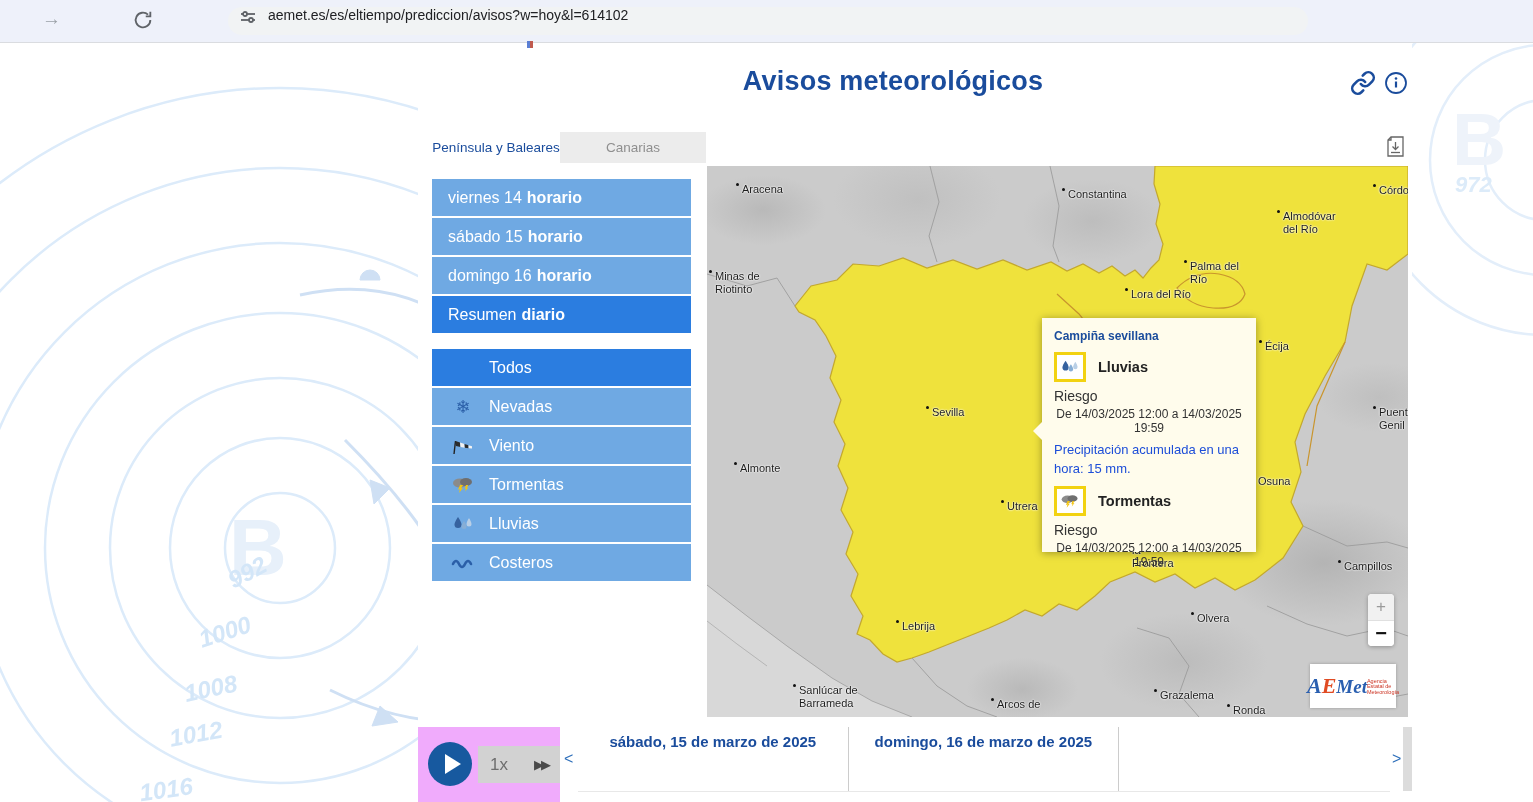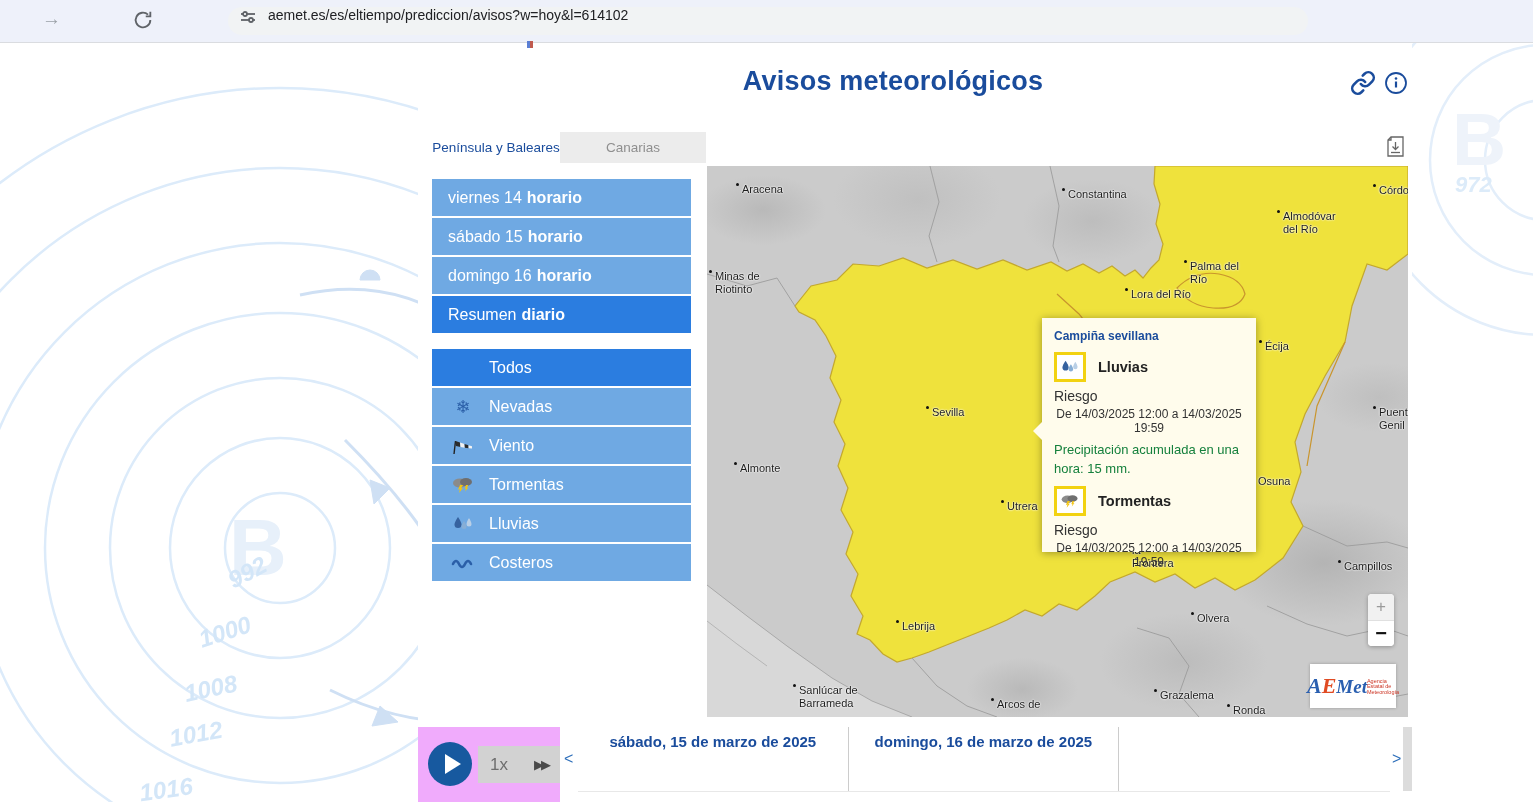--- a/index.html
+++ b/index.html
@@ -78,21 +78,21 @@
   .tooltip{left:1042px;top:318px;width:214px;height:234px;background:#fffcec;z-index:4;
     box-shadow:0 1px 8px rgba(0,0,0,.35);box-sizing:border-box;padding:11px 12px;}
   .tooltip .arrow{position:absolute;left:-9px;top:104px;width:0;height:0;
     border-top:9px solid transparent;border-bottom:9px solid transparent;border-right:9px solid #fffcec;}
   .tt-title{color:#1a4c9c;font-weight:bold;font-size:12px;margin-bottom:9px;}
   .tt-row{display:flex;align-items:center;gap:12px;margin:7px 0 6px 0;}
   .tt-iconbox{width:26px;height:24px;background:#fff;border:3px solid #f2d210;display:flex;align-items:center;justify-content:center;flex:0 0 26px;}
   .tt-type{font-size:14.5px;font-weight:bold;color:#222;}
   .tt-level{font-size:14px;color:#333;margin:6px 0 3px 0;}
   .tt-period{font-size:12px;color:#333;margin-bottom:4px;text-align:center;}
-  .tt-desc{font-size:13px;color:#15803d;line-height:1.45;margin:6px 0 4px 0;}
+  .tt-desc{font-size:13px;color:#1d4ed8;line-height:1.45;margin:6px 0 4px 0;}
 
   
   .tl-ctrl{left:418px;top:727px;width:142px;height:75px;background:#f0abfc;z-index:2;}
   .play-btn{position:absolute;left:10px;top:15px;width:44px;height:44px;border-radius:50%;background:#17599f;cursor:pointer;}
   .play-btn::after{content:'';position:absolute;left:17px;top:12px;width:0;height:0;
     border-top:10px solid transparent;border-bottom:10px solid transparent;border-left:16px solid #fff;}
   .speed-box{position:absolute;left:60px;top:19px;width:82px;height:37px;background:#d2d2d2;display:flex;align-items:center;justify-content:space-between;padding:0 12px;box-sizing:border-box;}
   .speed-val{font-size:17px;color:#6e6e6e;}
   .ff{font-size:13px;color:#4a4a4a;letter-spacing:-3px;cursor:pointer;}
   .tl-prev{left:564px;top:750px;color:#2e6fba;font-size:16px;z-index:3;cursor:pointer;}

